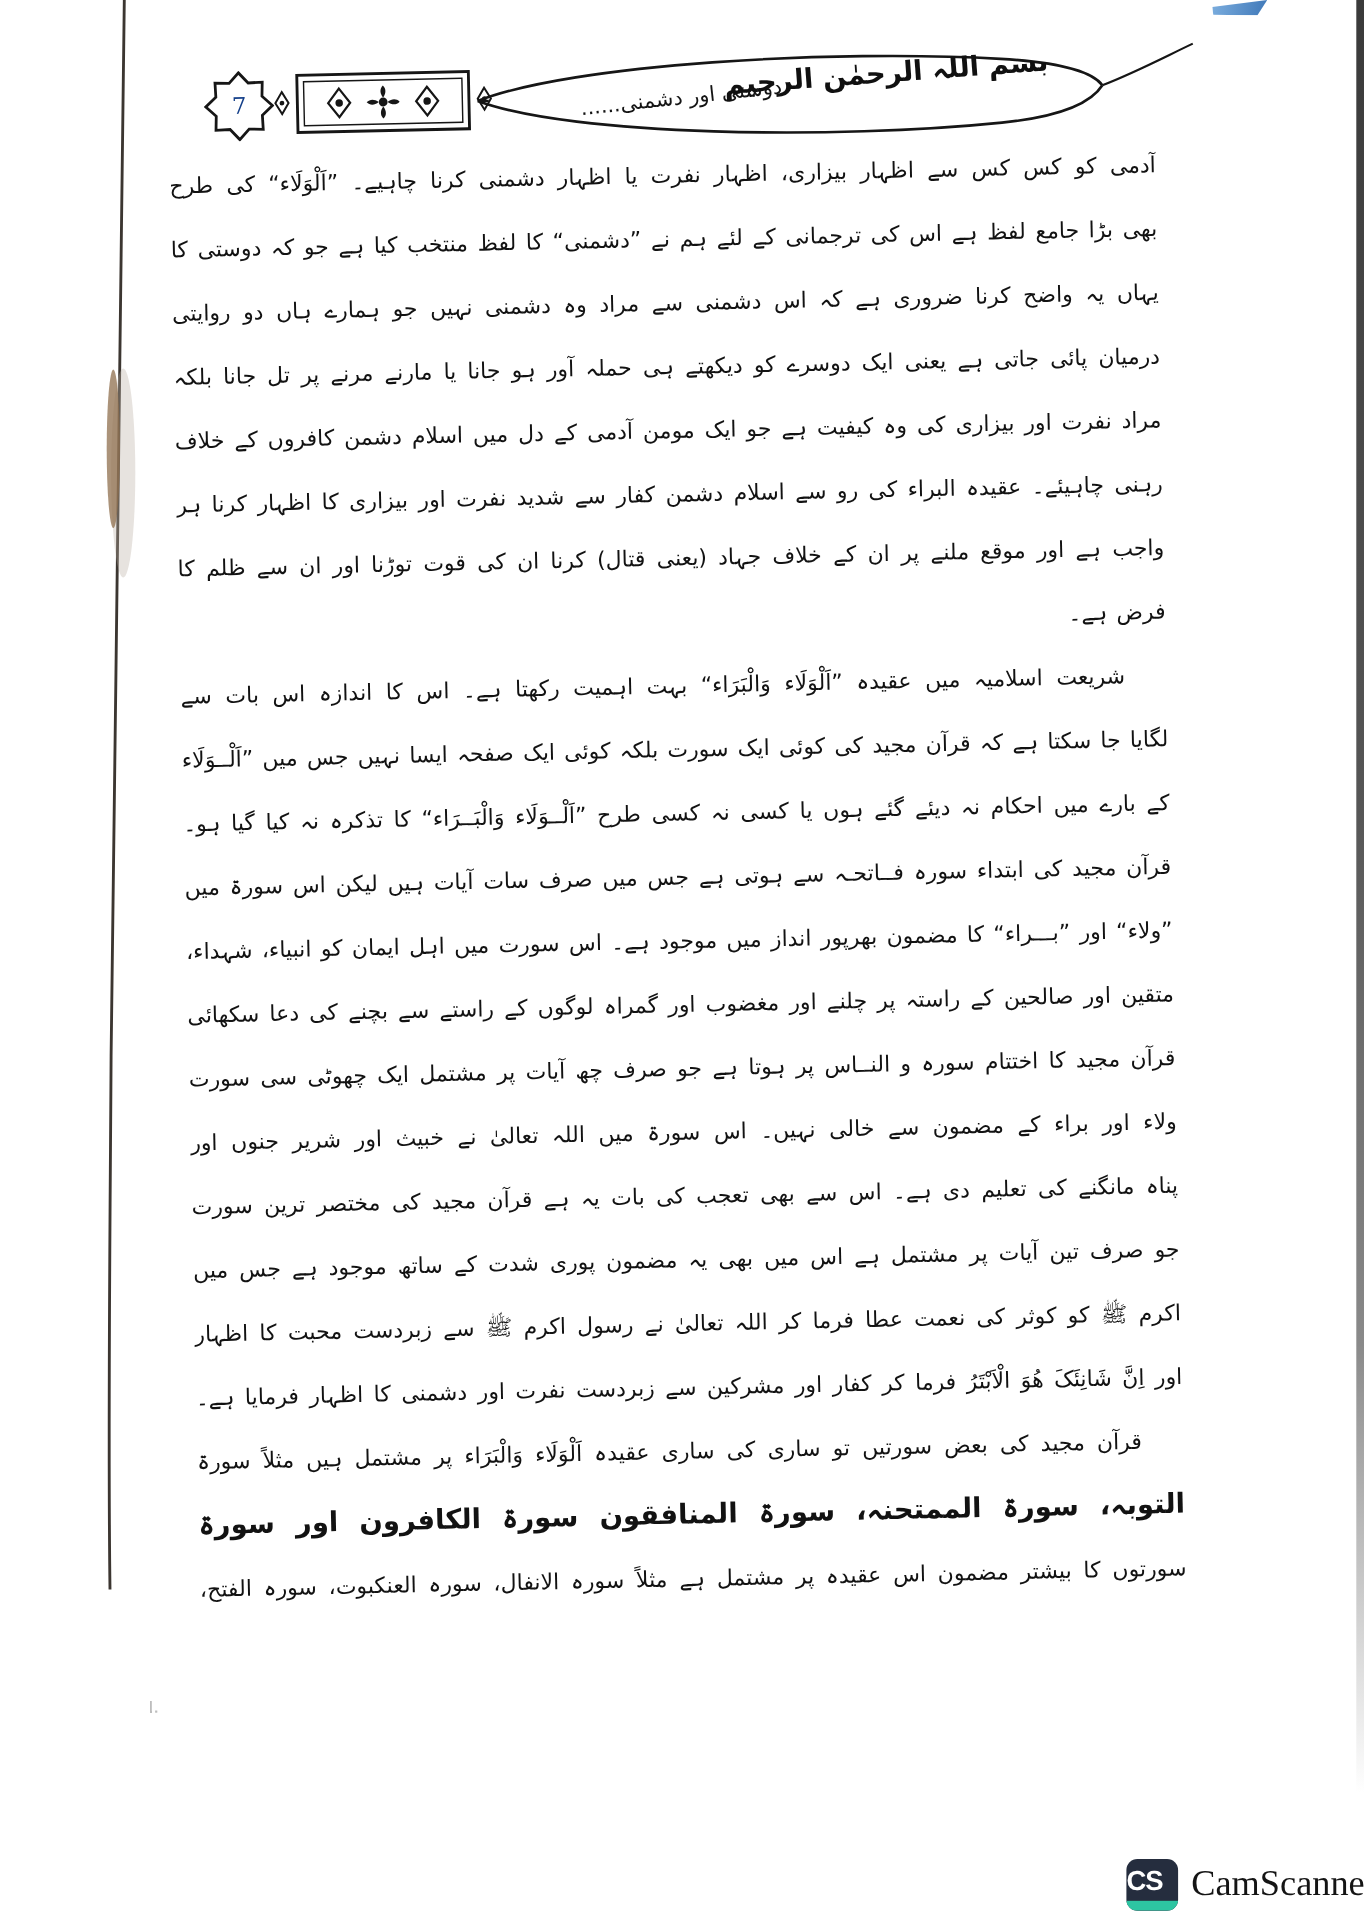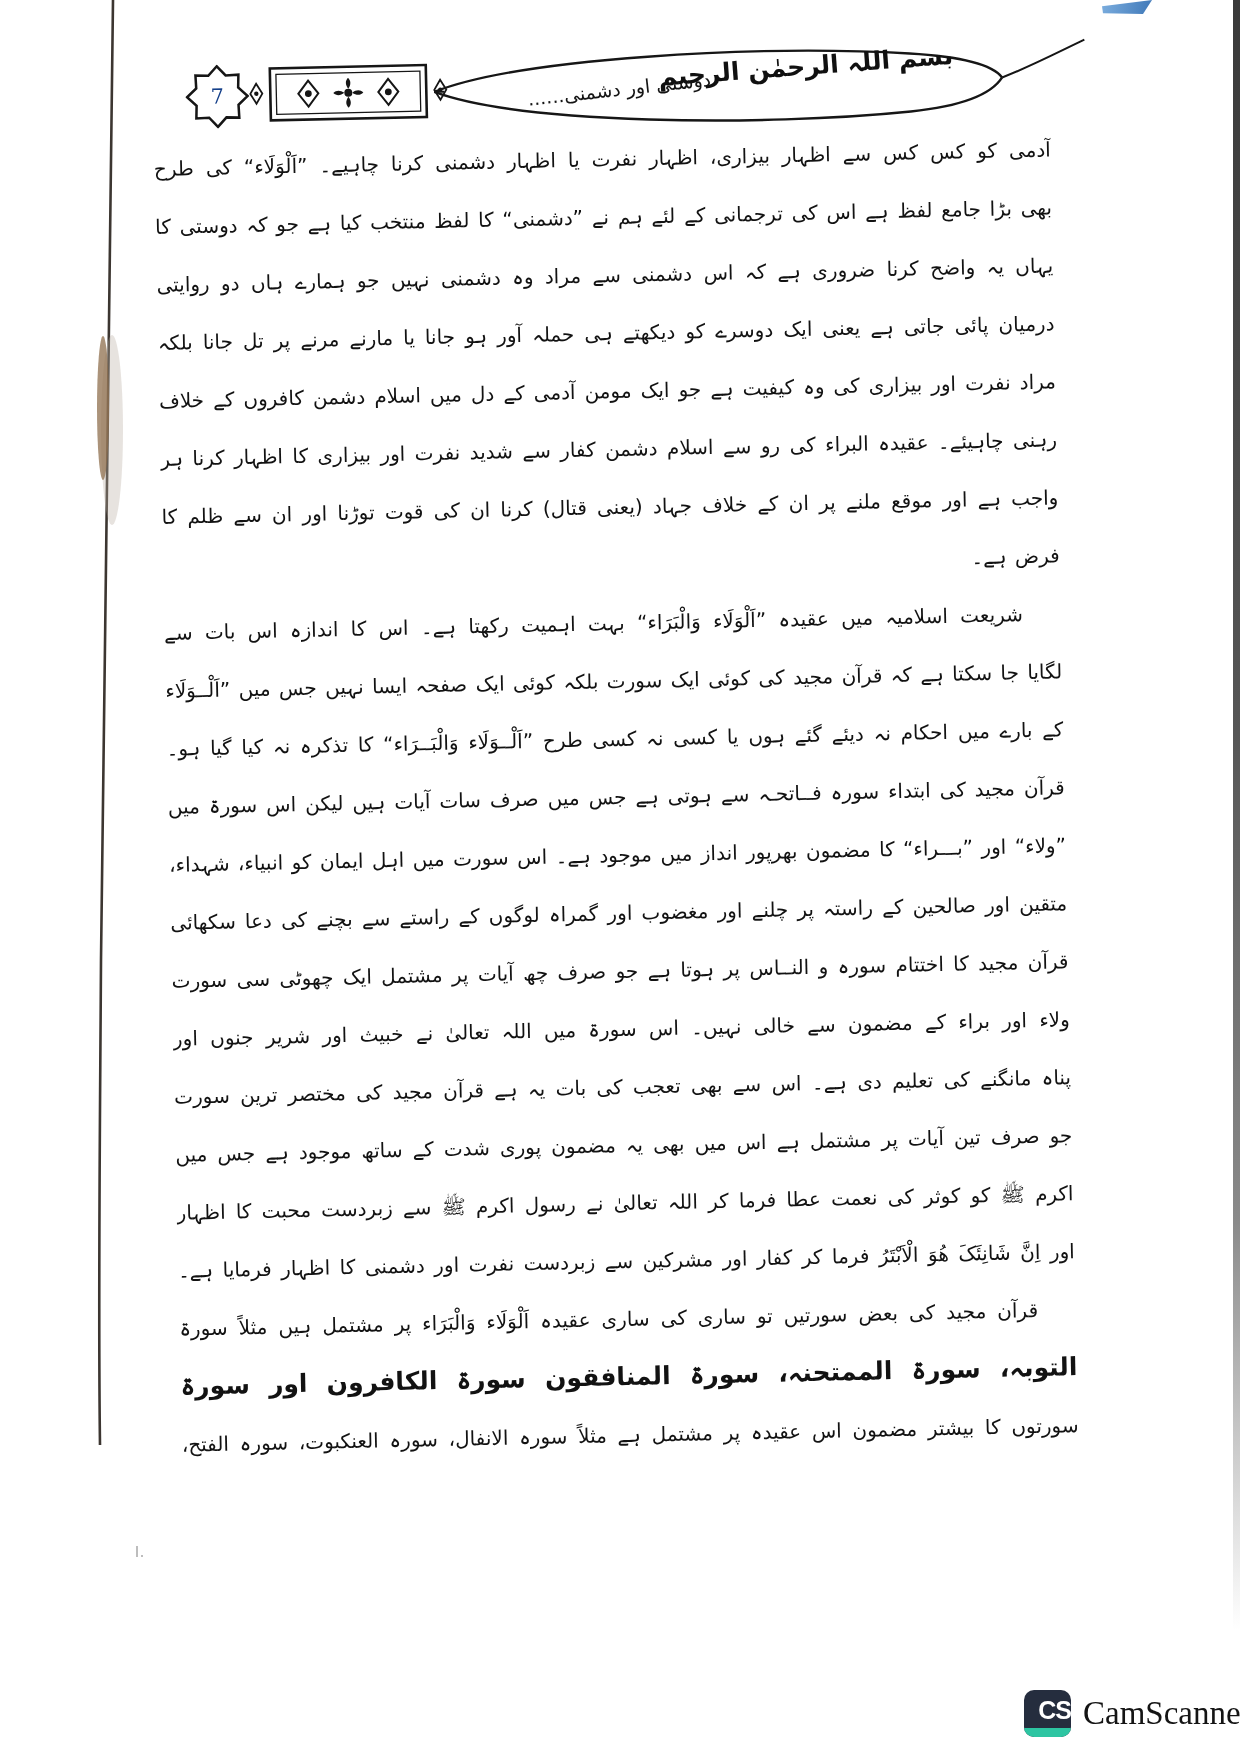--- a/index.html
+++ b/index.html
@@ -38,21 +38,21 @@
   .body-text{position:absolute;left:170px;top:130px;width:897px;direction:rtl;color:#121212;}
   .ln{height:58px;line-height:58px;font-size:20px;overflow:hidden;
       text-align:justify;text-align-last:justify;word-spacing:2px;}
   .ln.indent{padding-right:38px;}
   .ln.short{text-align-last:right;}
   .ln.bold-naskh{font-weight:bold;font-size:25px;word-spacing:6px;}
 
   
   .wm{position:absolute;left:1024px;top:1690px;display:flex;align-items:center;gap:12px;}
   .cs-badge{position:relative;width:47px;height:47px;border-radius:10px;background:#252d3e;
-    display:flex;align-items:center;justify-content:flex-end;overflow:hidden;}
+    display:flex;align-items:center;justify-content:flex-start;overflow:hidden;}
   .cs-strip{position:absolute;left:0;right:0;bottom:0;height:9px;background:#2dc5a2;}
   .cs-letters{position:relative;z-index:1;color:#ffffff;font-family:"Liberation Sans",sans-serif;
     font-weight:bold;font-size:25px;letter-spacing:-1px;padding-bottom:6px;}
   .cs-name{font-family:"Liberation Serif",serif;font-size:33px;color:#141414;}
 </style>
 </head>
 <body>
 
 <div class="scan-page">
 

